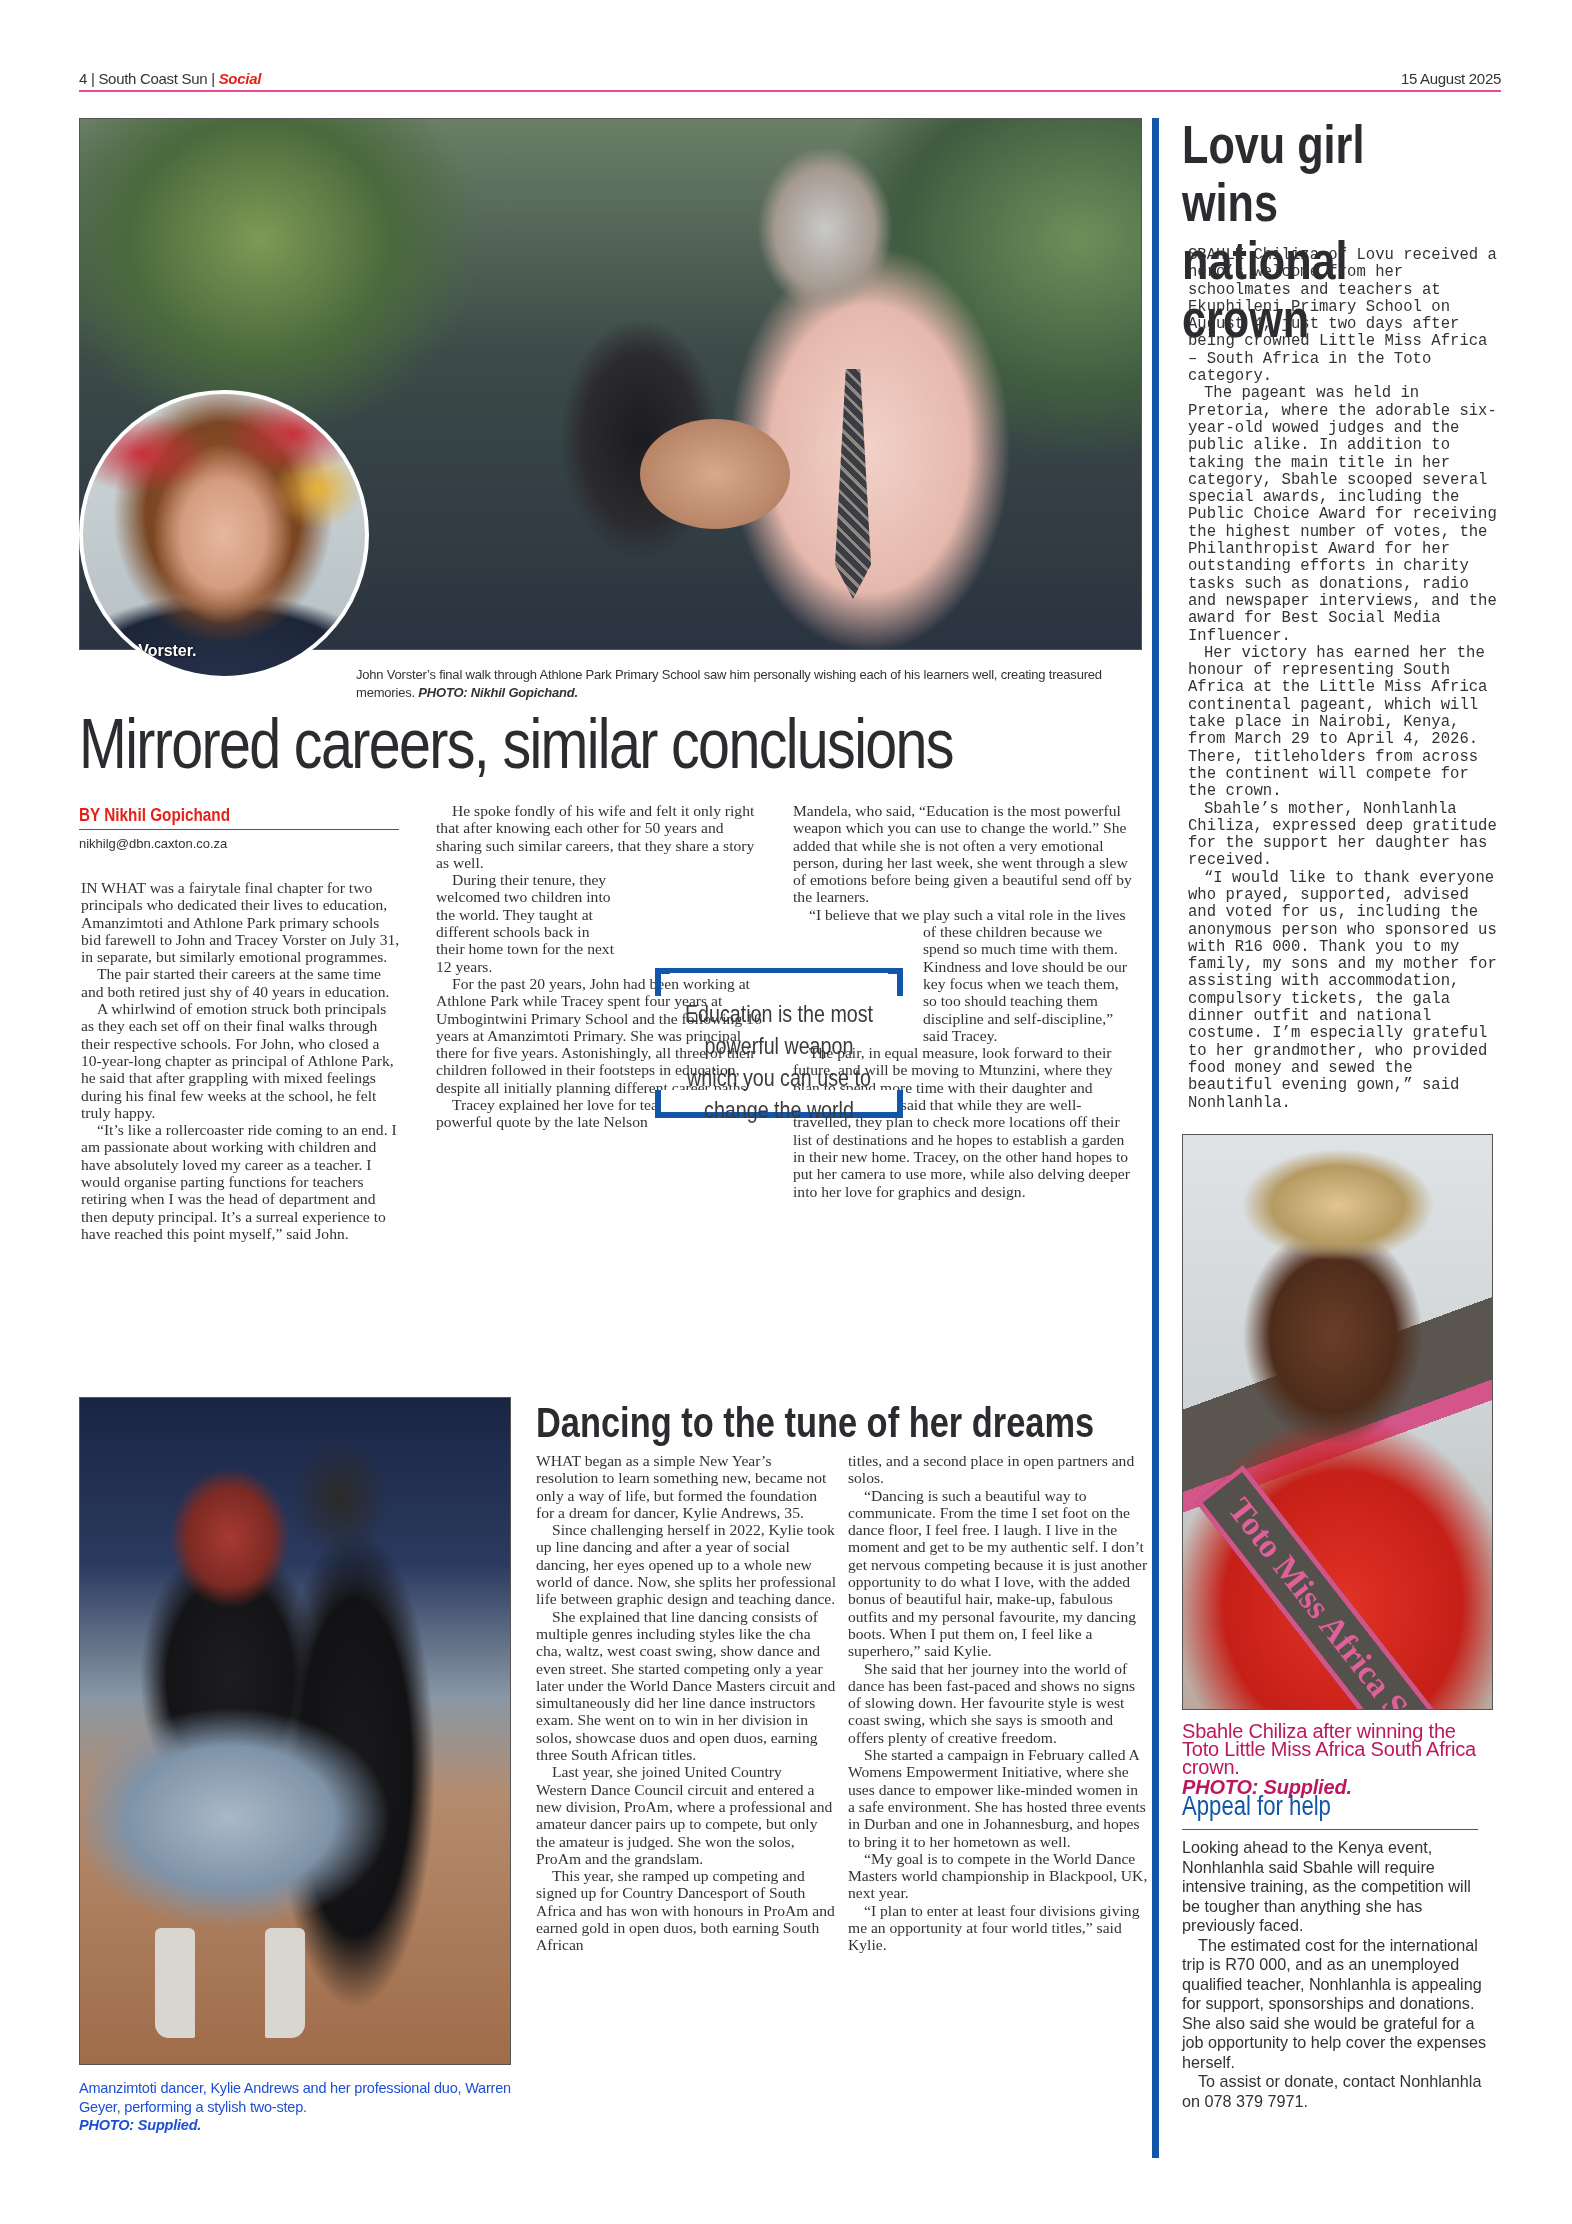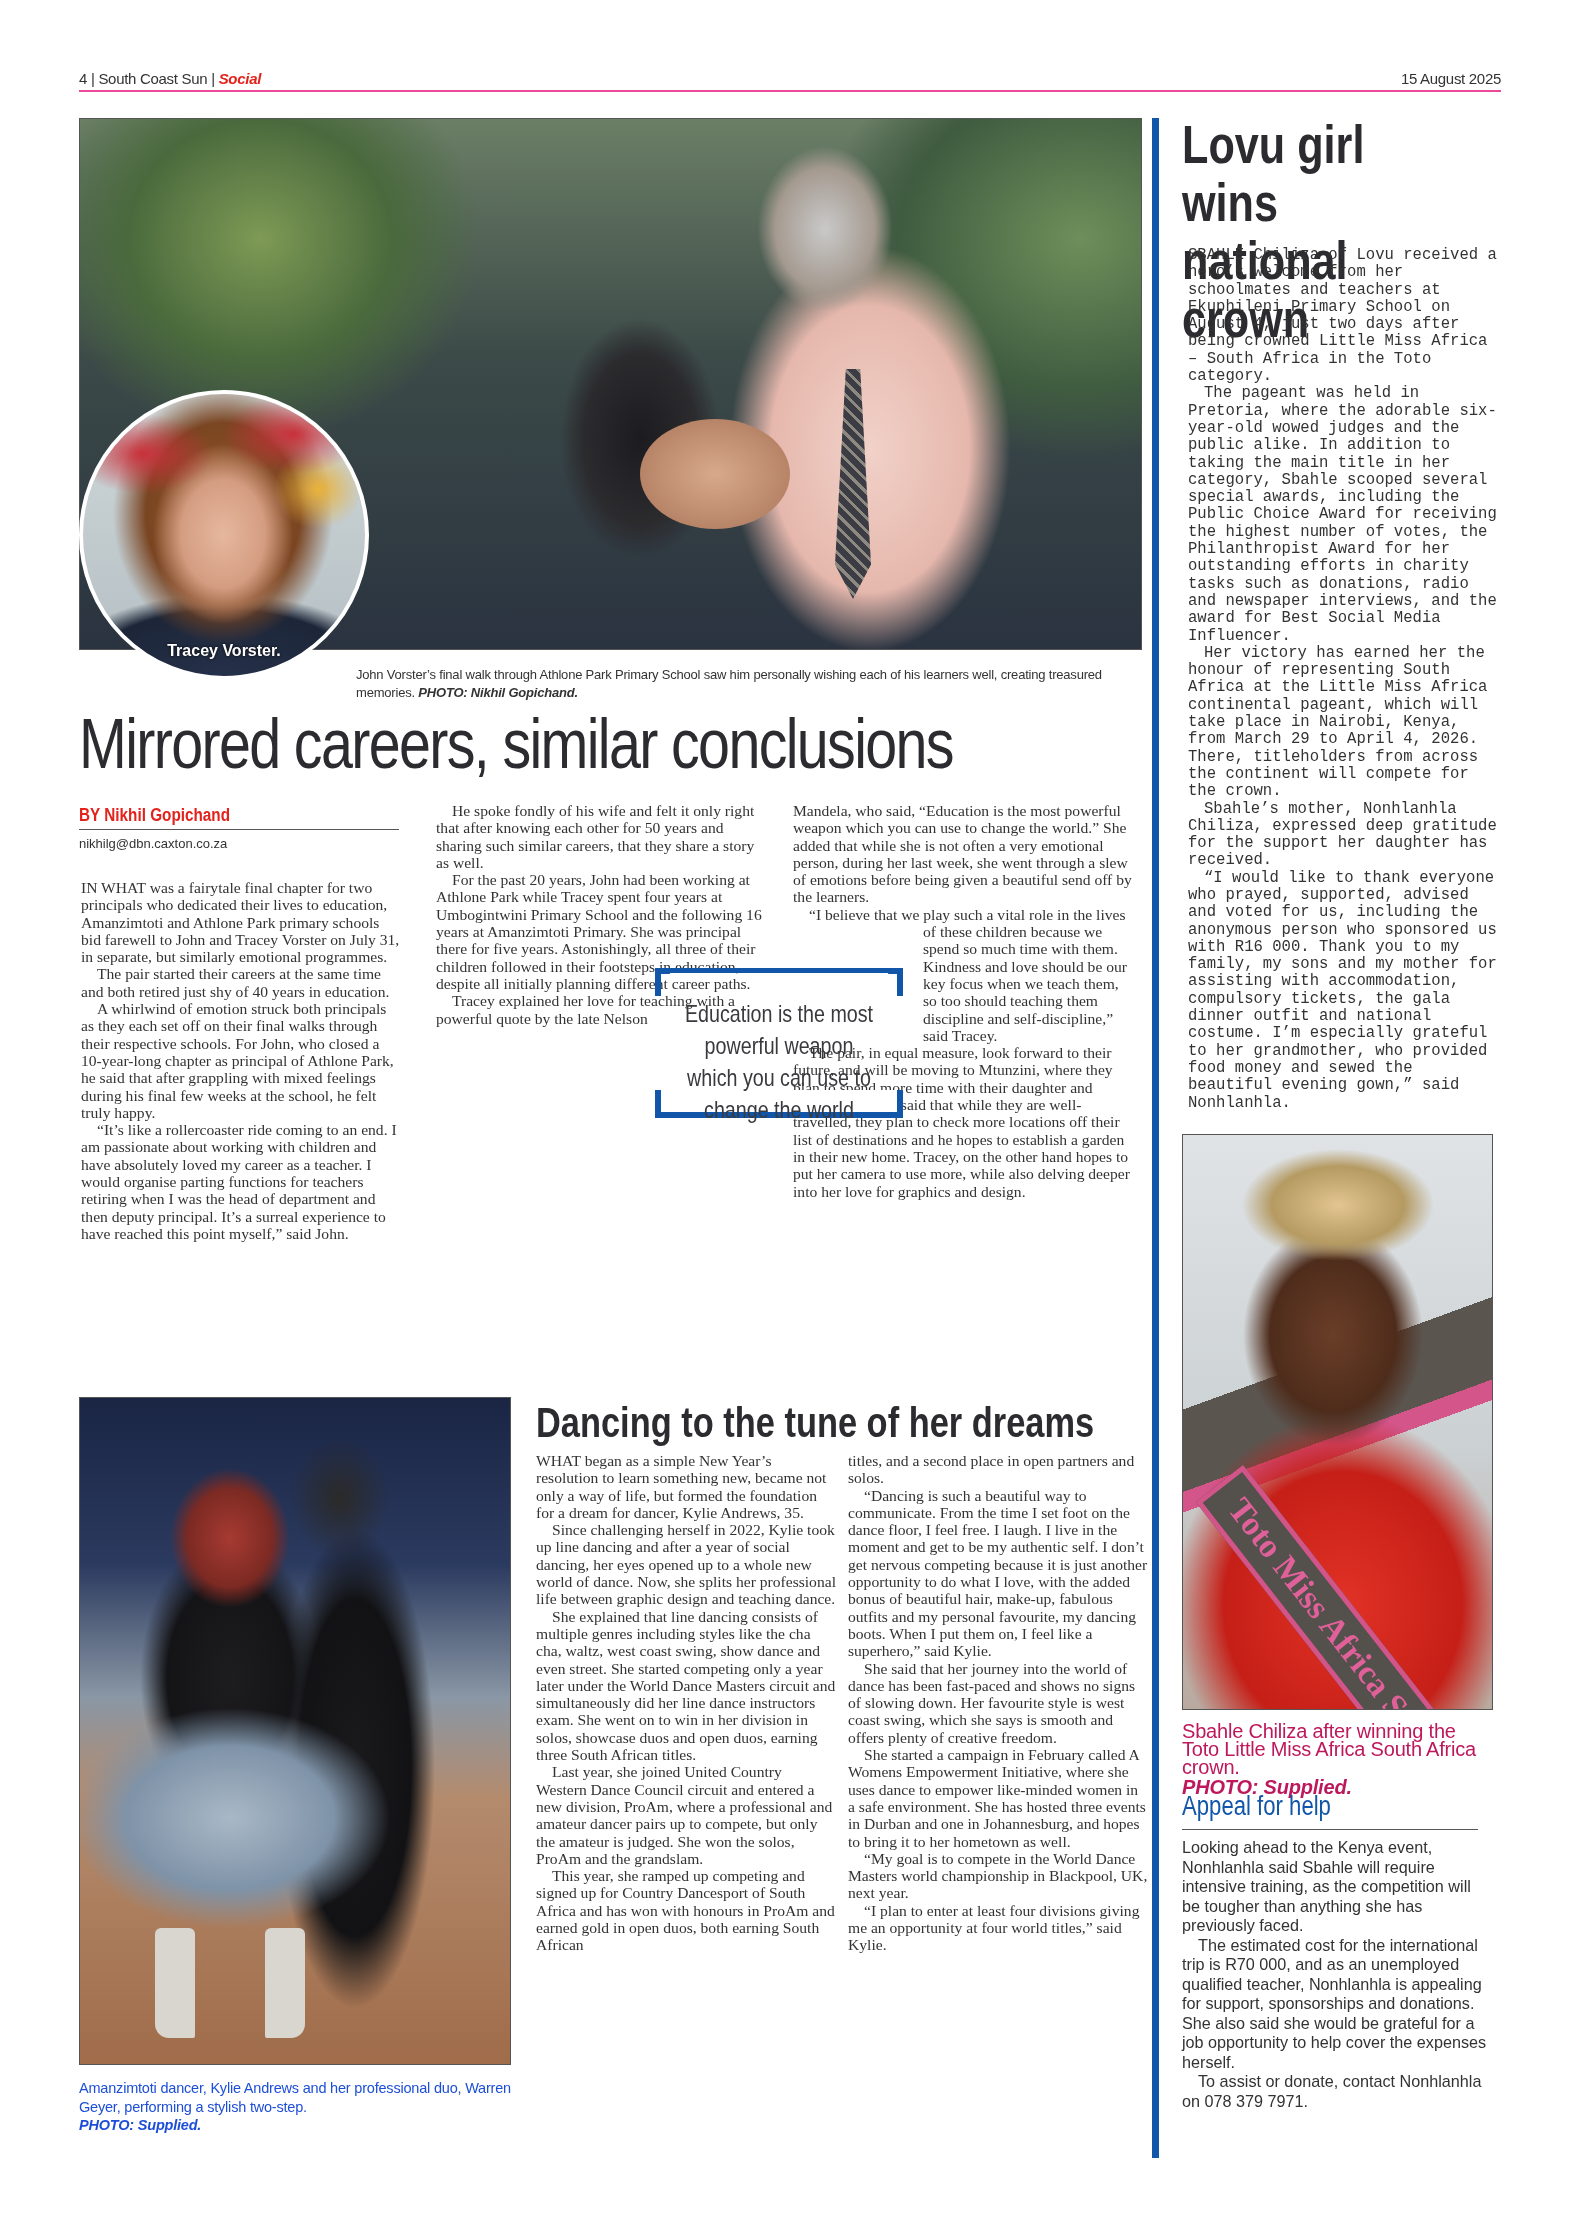--- a/index.html
+++ b/index.html
@@ -28,21 +28,21 @@
     background:
       radial-gradient(ellipse 70px 40px at 60px 60px, #c9303a 0%, transparent 100%),
       radial-gradient(ellipse 70px 40px at 210px 40px, #c9303a 0%, transparent 100%),
       radial-gradient(ellipse 45px 40px at 235px 95px, #e9b23a 0%, transparent 100%),
       radial-gradient(ellipse 70px 90px at 140px 140px, #e6b79e 0%, #d49d81 60%, transparent 100%),
       radial-gradient(ellipse 110px 130px at 140px 120px, #9a5a2c 0%, #7a4522 70%, transparent 100%),
       radial-gradient(ellipse 170px 80px at 140px 280px, #25304a 0%, #1d2638 80%, transparent 100%),
       linear-gradient(180deg, #cfd7d8 0%, #b4bfc4 100%);
     z-index: 2;
   }
-  .circle-photo .label { position: absolute; left: 0; right: 0; top: 248px; text-align: center; font-family: "Liberation Sans", sans-serif; font-weight: bold; font-size: 16px; color: #fff; text-shadow: 0 0 3px #000; }
+  .circle-photo .label { position: absolute; left: 0; right: 0; top: 248px; font-family: "Liberation Sans", sans-serif; font-weight: bold; font-size: 16px; color: #fff; text-shadow: 0 0 3px #000; }
 
   .main-caption { position: absolute; left: 356px; top: 666px; width: 790px; font-family: "Liberation Sans", sans-serif; font-size: 13px; line-height: 18px; color: #333; letter-spacing: -0.2px; }
   .main-caption .credit { font-weight: bold; font-style: italic; }
 
   .headline-1 { position: absolute; left: 79px; top: 704px; width: 1070px; font-family: "Liberation Sans", sans-serif; font-size: 70px; font-weight: normal; color: #2c2c30; letter-spacing: -2px; transform: scaleX(0.82); transform-origin: left top; white-space: nowrap; line-height: 80px; }
 
   .byline { position: absolute; left: 79px; top: 805px; width: 320px; }
   .byline .name { font-family: "Liberation Sans", sans-serif; font-weight: bold; font-size: 18px; color: #e3231b; transform: scaleX(0.85); transform-origin: left; white-space: nowrap; }
   .byline .rule { height: 1px; background: #555; margin-top: 3px; width: 320px; }
   .byline .email { font-family: "Liberation Sans", sans-serif; font-size: 13px; color: #333; margin-top: 6px; }
@@ -138,20 +138,21 @@
 
 <div class="col c1">
   <p class="first">IN WHAT was a fairytale final chapter for two principals who dedicated their lives to education, Amanzimtoti and Athlone Park primary schools bid farewell to John and Tracey Vorster on July 31, in separate, but similarly emotional programmes.</p>
   <p>The pair started their careers at the same time and both retired just shy of 40 years in education.</p>
   <p>A whirlwind of emotion struck both principals as they each set off on their final walks through their respective schools. For John, who closed a 10-year-long chapter as principal of Athlone Park, he said that after grappling with mixed feelings during his final few weeks at the school, he felt truly happy.</p>
   <p>“It’s like a rollercoaster ride coming to an end. I am passionate about working with children and have absolutely loved my career as a teacher. I would organise parting functions for teachers retiring when I was the head of department and then deputy principal. It’s a surreal experience to have reached this point myself,” said John.</p>
 </div>
 
 <div class="col c2">
   <p>He spoke fondly of his wife and felt it only right that after knowing each other for 50 years and sharing such similar careers, that they share a story as well.</p>
+  <p style="width:185px">During their tenure, they welcomed two children into the world. They taught at different schools back in their home town for the next 12 years.</p>
   <p>For the past 20 years, John had been working at Athlone Park while Tracey spent four years at Umbogintwini Primary School and the following 16 years at Amanzimtoti Primary. She was principal there for five years. Astonishingly, all three of their children followed in their footsteps in education, despite all initially planning different career paths.</p>
   <p>Tracey explained her love for teaching with a powerful quote by the late Nelson</p>
 </div>
 
 <div class="col c3">
   <p class="first">Mandela, who said, “Education is the most powerful weapon which you can use to change the world.” She added that while she is not often a very emotional person, during her last week, she went through a slew of emotions before being given a beautiful send off by the learners.</p>
   <p style="padding-left:130px;text-indent:-114px">“I believe that we play such a vital role in the lives of these children because we spend so much time with them. Kindness and love should be our key focus when we teach them, so too should teaching them discipline and self-discipline,” said Tracey.</p>
   <p>The pair, in equal measure, look forward to their future, and will be moving to Mtunzini, where they plan to spend more time with their daughter and grandchild. John said that while they are well-travelled, they plan to check more locations off their list of destinations and he hopes to establish a garden in their new home. Tracey, on the other hand hopes to put her camera to use more, while also delving deeper into her love for graphics and design.</p>
 </div>
 

